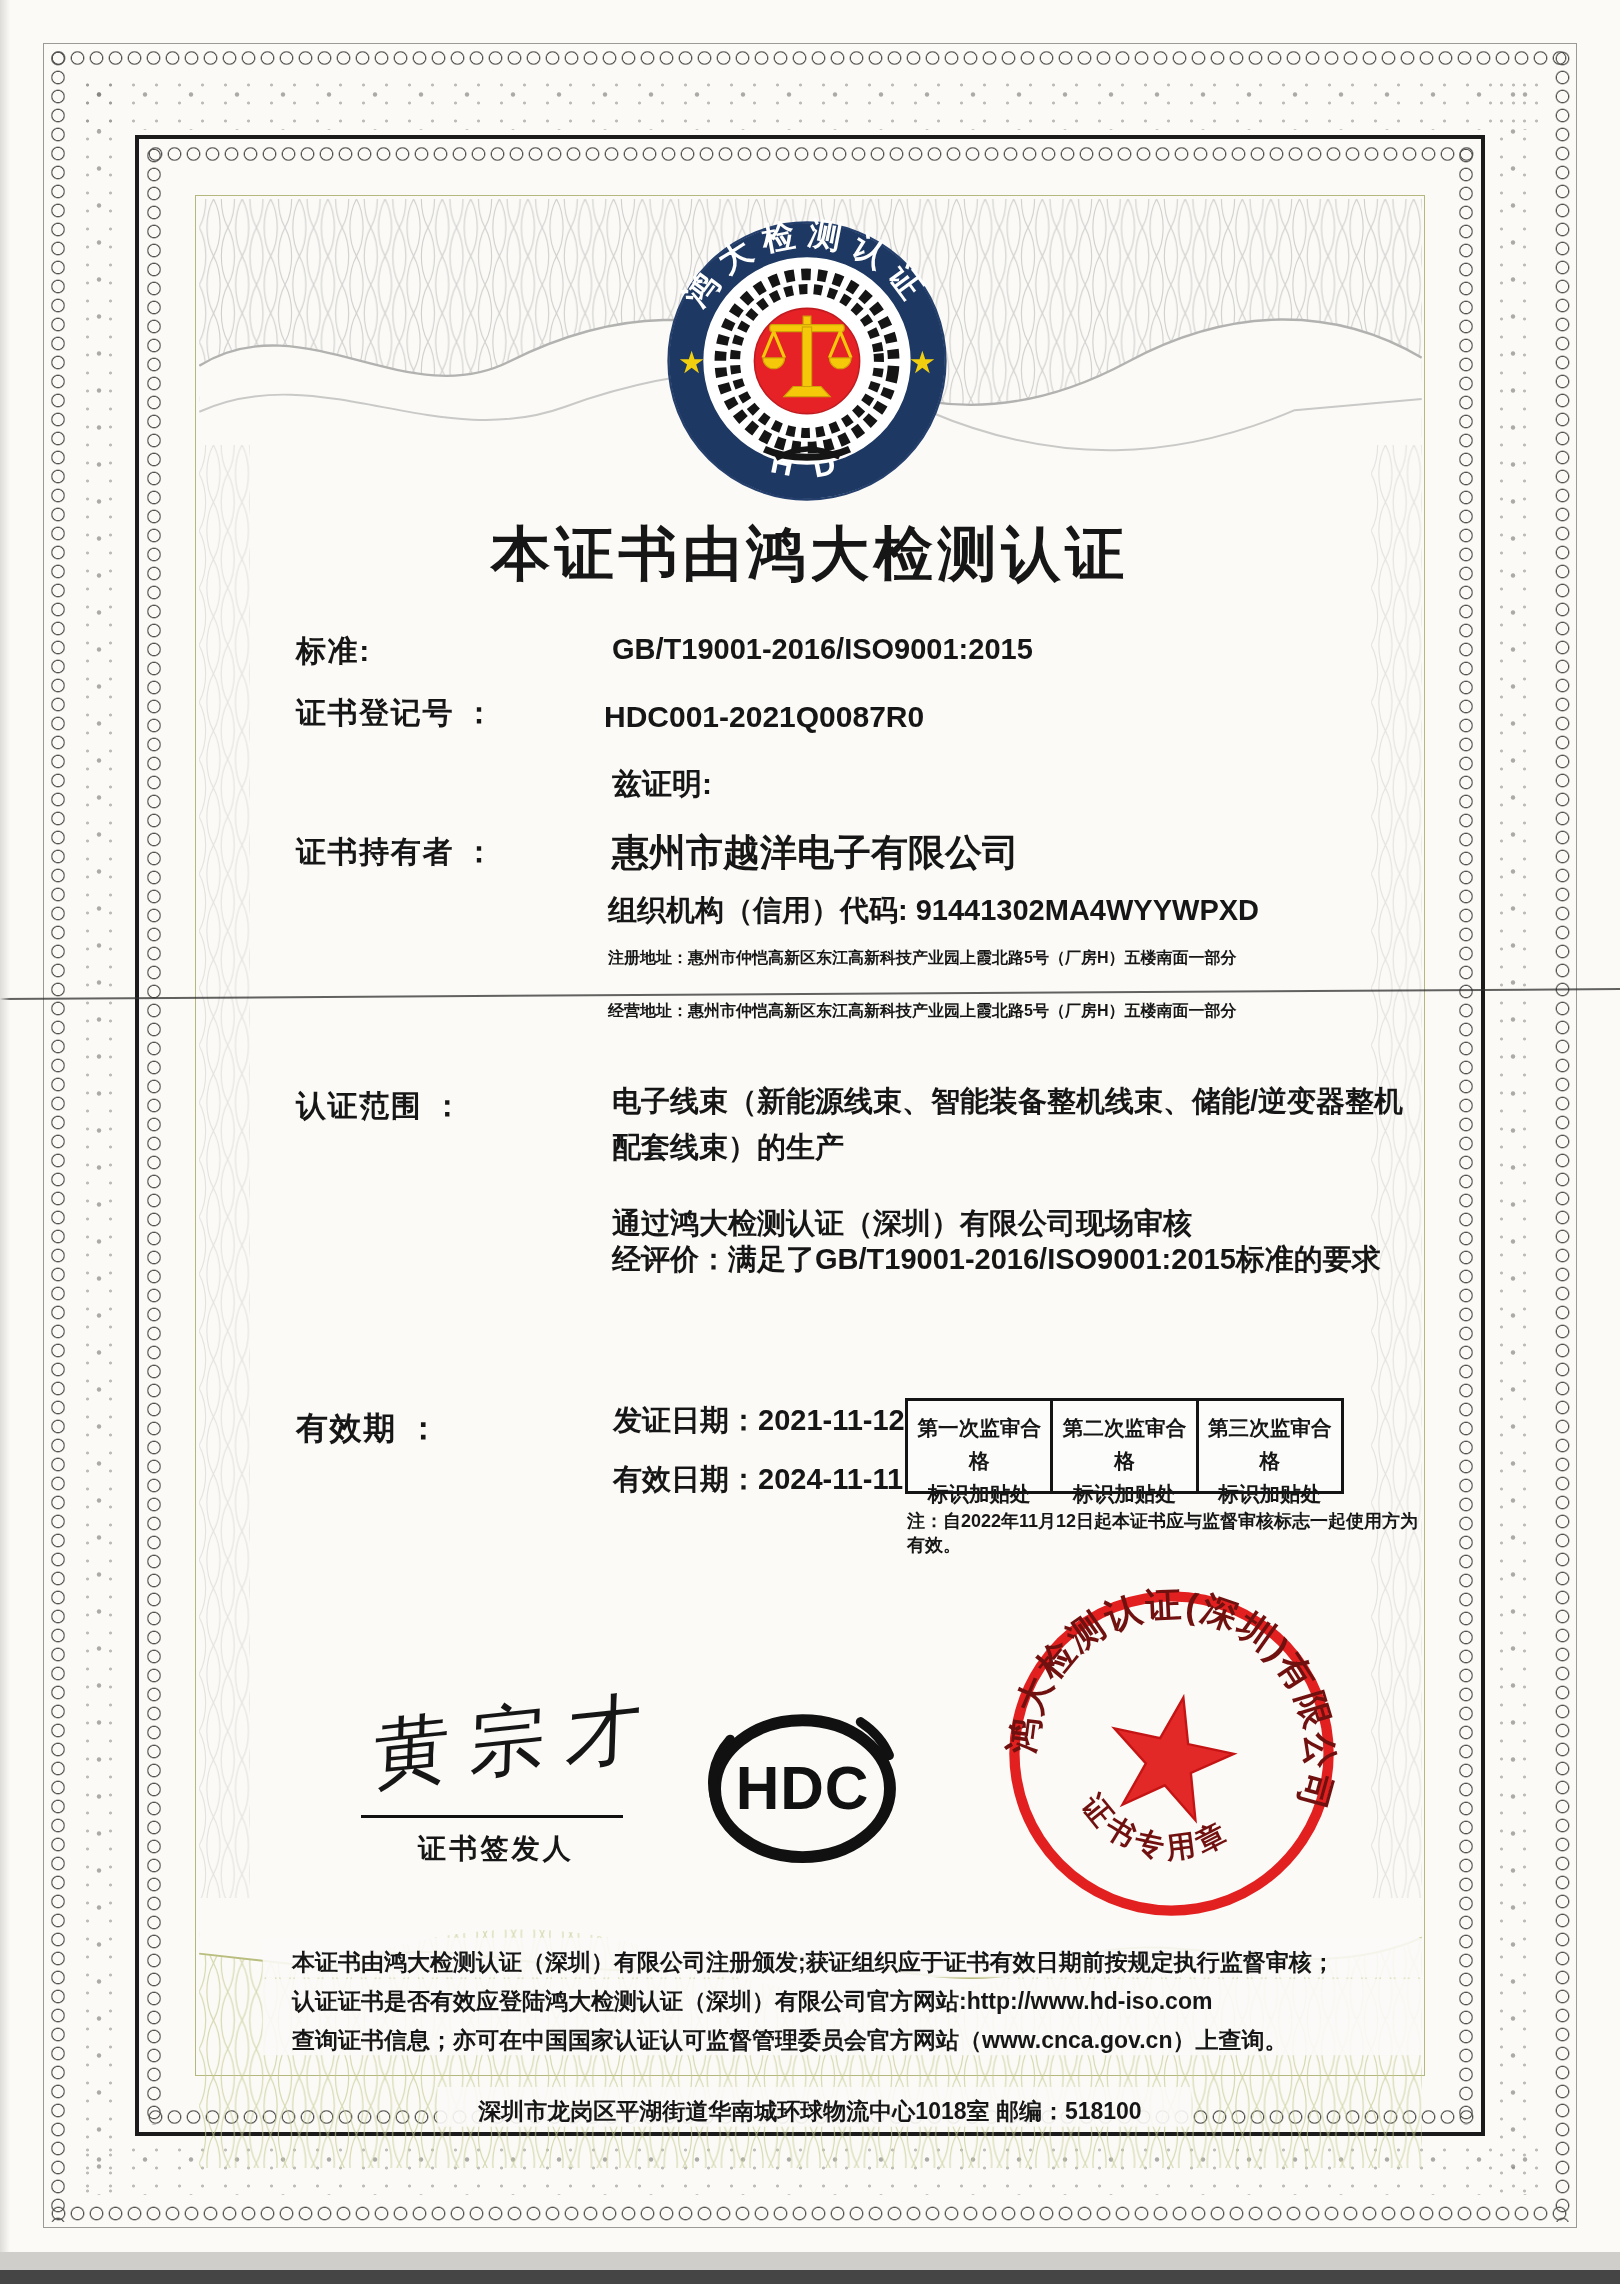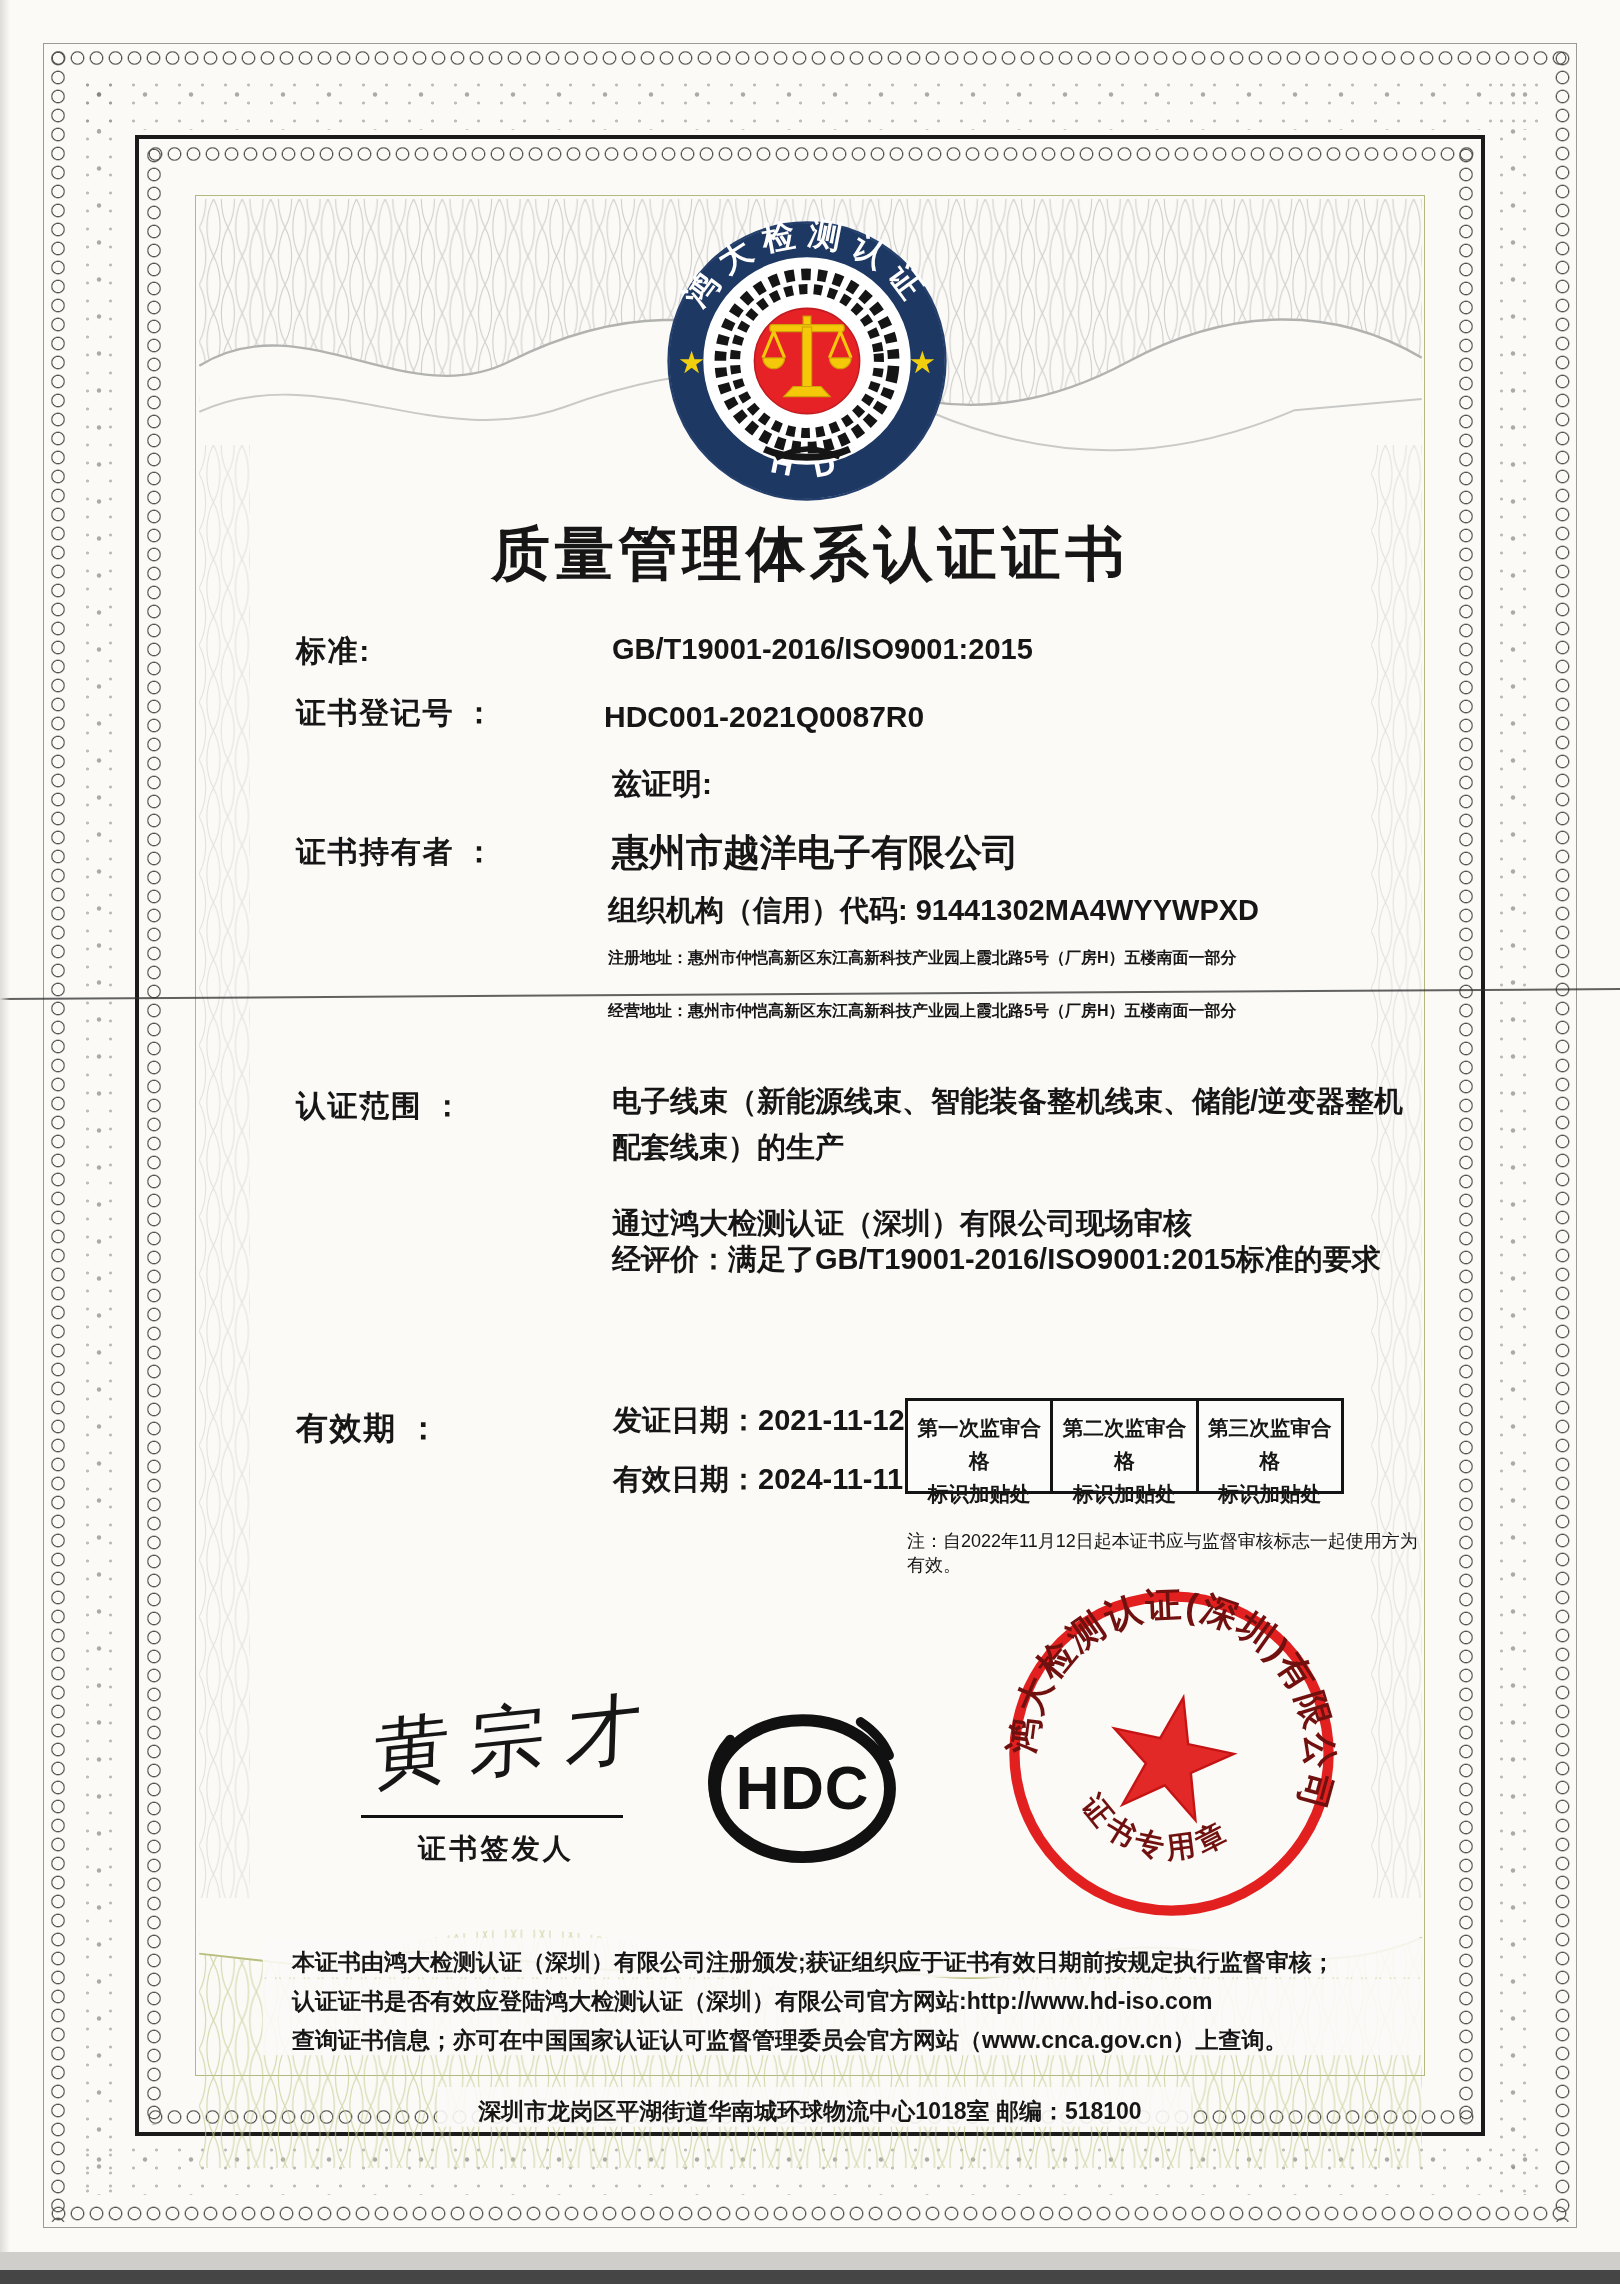--- a/index.html
+++ b/index.html
@@ -16,21 +16,21 @@
   .line-olive{left:195px;top:195px;right:195px;bottom:208px;border:1.6px solid #b4b77e;}
   
   .lbl{font-weight:bold;font-size:30px;letter-spacing:1.6px;}
   .val{font-weight:bold;font-size:29px;}
   .small{font-weight:bold;font-size:16px;}
   .title{font-size:59px;font-weight:900;letter-spacing:4.8px;text-align:center;}
   .boxrow{display:flex;}
   .sbox{flex:1;border:3.2px solid #141414;margin-left:-3.2px;text-align:center;
         font-family:"Liberation Serif",serif;font-weight:bold;font-size:20.6px;line-height:33px;padding-top:11px;height:79px;background:rgba(255,255,255,.35);}
   .sbox:first-child{margin-left:0;}
-  .note{font-weight:normal;font-size:18px;margin-top:20px;}
+  .note{font-weight:bold;font-size:18px;}
   .footer-line{font-weight:bold;font-size:23px;line-height:38px;}
   .sig-name{font-family:"DejaVu Serif",serif;font-size:76px;letter-spacing:20.6px;transform:rotate(-6deg) skewX(-8deg);}
   .sig-title{font-weight:bold;font-size:28px;letter-spacing:3.2px;text-align:center;}
   .fold{left:0;top:993px;width:1620px;height:1.6px;background:#2e2e2e;opacity:.75;transform:rotate(-0.35deg);}
   .shade-b1{left:0;top:2252px;width:1620px;height:17.5px;background:#cfcecb;}
   .shade-b2{left:0;top:2270px;width:1620px;height:14.3px;background:#454545;}
   .shade-l{left:0;top:0;width:9.5px;height:2284px;background:linear-gradient(90deg,#dddcd8,rgba(255,255,255,0));}
 </style>
 </head>
 <body>
@@ -128,21 +128,21 @@
         <path d="M43,-38 L57,-4 M43,-38 L29,-4" fill="none" stroke="#f6c80a" stroke-width="4"></path>
         <path d="M-57,-4 A14,14 0 0 0 -29,-4 Z"></path>
         <path d="M29,-4 A14,14 0 0 0 57,-4 Z"></path>
       </g>
       <circle cx="175" cy="112" r="5" fill="#ffffff"></circle>
       <circle cx="190" cy="109" r="5" fill="#ffffff"></circle>
       <circle cx="205" cy="112" r="5" fill="#ffffff"></circle>
     </g>
   </svg>
 
-  <div class="abs title" style="left:413px;top:515px;width:794px;">质量管理体系认证证书</div>
+  <div class="abs title" style="left:413px;top:515px;width:794px;">本证书由鸿大检测认证</div>
 
   <div class="abs lbl" style="left:296px;top:631px;">标准:</div>
   <div class="abs val" style="left:612px;top:633px;">GB/T19001-2016/ISO9001:2015</div>
 
   <div class="abs lbl" style="left:296px;top:693px;">证书登记号 ：</div>
   <div class="abs val" style="left:604px;top:700px;font-size:30px;">HDC001-2021Q0087R0</div>
 
   <div class="abs val" style="left:612px;top:764px;font-size:30px;">兹证明:</div>
 
   <div class="abs lbl" style="left:296px;top:832px;">证书持有者 ：</div>

